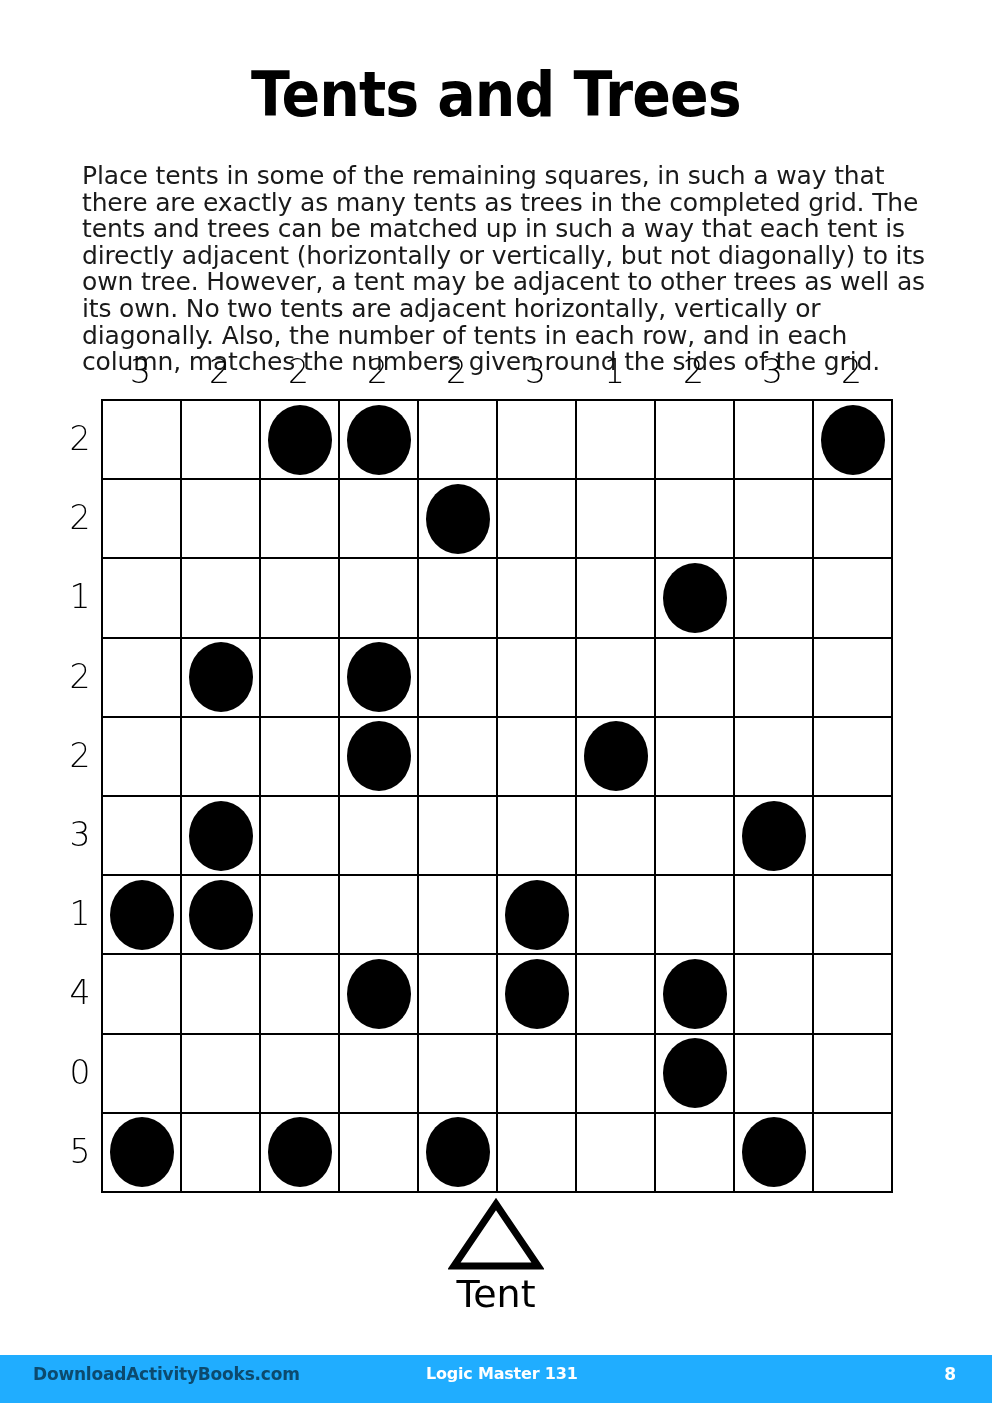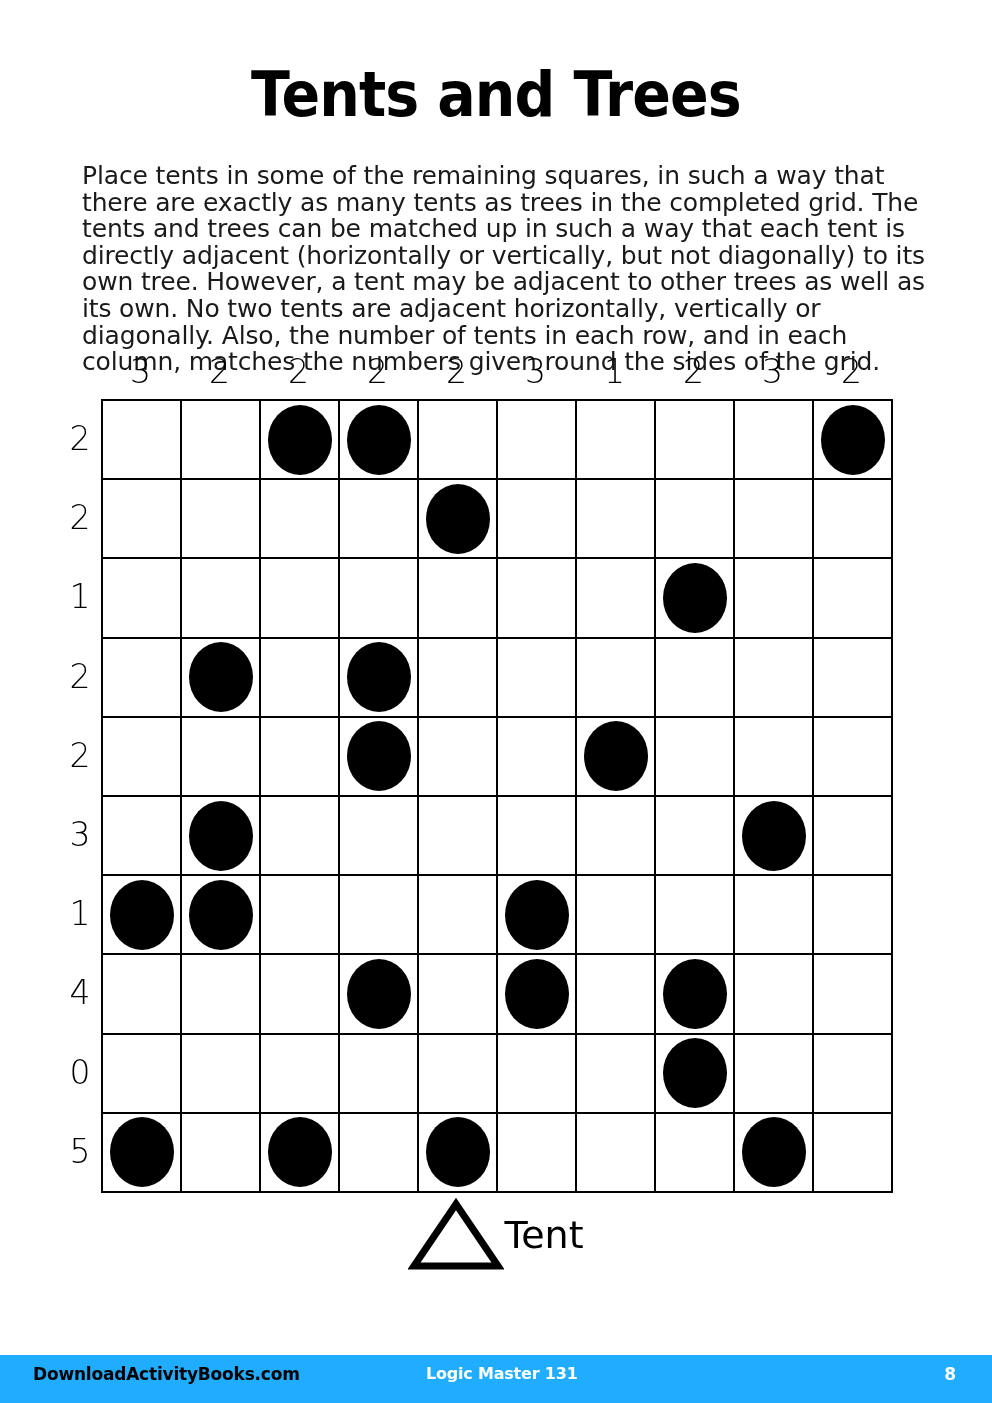--- a/index.html
+++ b/index.html
@@ -125,21 +125,21 @@
     position: absolute;
     left: 0;
     top: 1198px;
     width: 992px;
     display: flex;
     justify-content: center;
     gap: 104px;
   }
   .legend-item {
     display: flex;
-    flex-direction: row;
+    flex-direction: column;
     align-items: center;
   }
   .legend-glyph {
     height: 74px;
     display: flex;
     align-items: flex-end;
     justify-content: center;
   }
   .legend-label {
     font-family: "DejaVu Sans", sans-serif;
@@ -166,21 +166,21 @@
   }
   .footer-inner {
     position: relative;
     width: 992px;
     height: 48px;
   }
   .footer-site {
     position: absolute;
     left: 33px;
     top: 9px;
-    color: #000000;
+    color: #0c4a6e;
     font-family: "DejaVu Sans", sans-serif;
     font-weight: bold;
     font-size: 17px;
     letter-spacing: -0.2px;
   }
   .footer-center {
     position: absolute;
     left: 426px;
     top: 9px;
     color: #ffffff;

